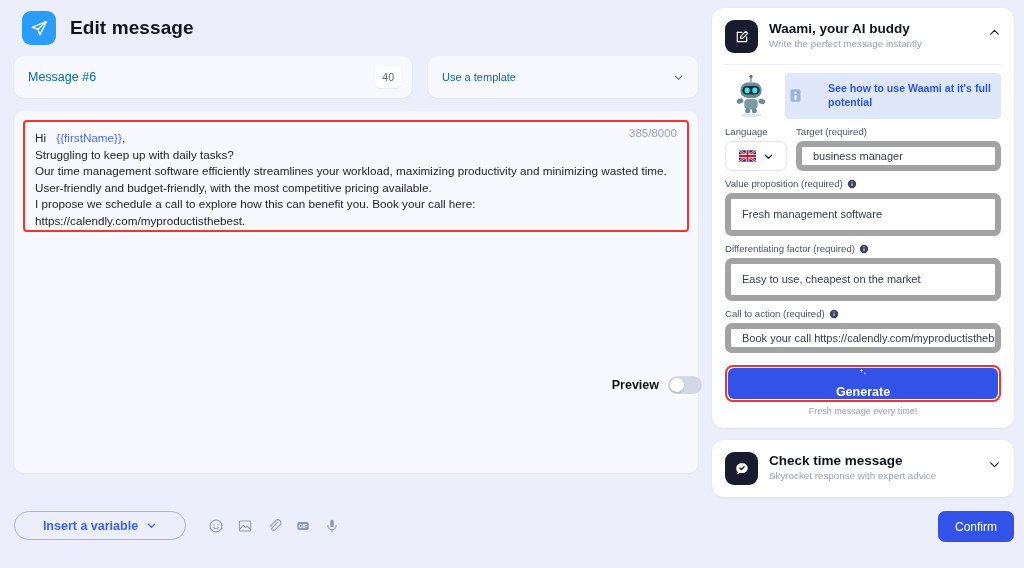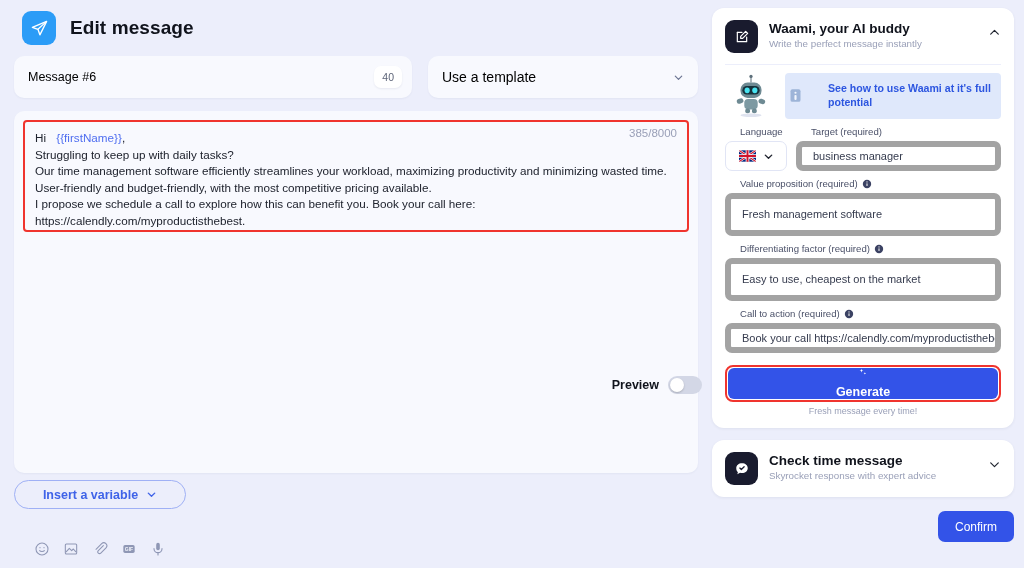--- a/index.html
+++ b/index.html
@@ -23,28 +23,28 @@
   .logo-tile svg { width: 19px; height: 19px; }
   .page-title { font-size: 19px; font-weight: bold; color: #10131c; letter-spacing: .1px; }
 
   .row-fields { display: flex; gap: 16px; margin-top: 10px; }
   .field-card {
     background: #f8f9fe; border-radius: 10px; height: 42px;
     display: flex; align-items: center; padding: 0 10px 0 14px;
     box-shadow: 0 1px 2px rgba(40,50,90,.05);
   }
   .msg-name { flex: 0 0 398px; justify-content: space-between; }
-  .msg-name .label { font-size: 12.5px; color: #000000; }
+  .msg-name .label { font-size: 12.5px; color: #0369a1; }
   .count-pill {
     background: #ffffff; border-radius: 7px; font-size: 10.5px; color: #5d6478;
     padding: 5px 8px; min-width: 26px; text-align: center;
     box-shadow: 0 1px 2px rgba(40,50,90,.08);
   }
   .tpl { flex: 1 1 auto; justify-content: space-between; padding-right: 14px; }
-  .tpl .ph { font-size: 14px; color: #000000; text-align: center; }
+  .tpl .ph { font-size: 11px; color: #0369a1; text-align: center; }
   .chev { width: 11px; height: 11px; display: block; }
 
   .editor-card {
     margin-top: 13px; background: #f8f9fe; border-radius: 10px;
     height: 362px; position: relative; padding: 9px;
     box-shadow: 0 1px 2px rgba(40,50,90,.05);
   }
   .editor-box {
     border: 2px solid #f0342e; border-radius: 4px;
     height: 112px; position: relative; padding: 8px 10px 0 10px;
@@ -62,22 +62,22 @@
     display: flex; align-items: center; gap: 9px;
   }
   .preview-row .lbl { font-size: 12.5px; color: #10131c; font-weight: bold; }
   .toggle { width: 34px; height: 18px; border-radius: 10px; background: #d3d7e6; position: relative; }
   .toggle .knob {
     position: absolute; left: 2px; top: 2px; width: 14px; height: 14px;
     border-radius: 50%; background: #fff; box-shadow: 0 1px 2px rgba(0,0,0,.2);
   }
 
   .bottom-bar {
-    position: absolute; left: 14px; bottom: 11px;
-    display: flex; align-items: center; gap: 32px; flex-direction: column;
+    position: absolute; left: 14px; bottom: 28px;
+    display: flex; align-items: center; gap: 22px;
   }
   .insert-var {
     width: 172px; height: 29px; border: 1px solid #9fb0f5; border-radius: 16px;
     background: transparent; color: #3f63e8; font-size: 12.5px; font-weight: bold;
     display: flex; align-items: center; justify-content: center; gap: 8px;
   }
   .tool-icons { display: flex; align-items: center; gap: 13px; }
   .tool-icons svg { width: 16px; height: 16px; display: block; }
 
   
@@ -103,21 +103,21 @@
   .mascot-row { display: flex; gap: 8px; align-items: flex-start; }
   .mascot { width: 52px; flex: 0 0 52px; display: flex; flex-direction: column; align-items: center; }
   .mascot svg { width: 46px; height: 46px; display: block; }
   .info-banner {
     flex: 1 1 auto; background: #dfe8fb; border-radius: 4px;
     display: flex; align-items: center; gap: 25px; padding: 9px 3px; min-height: 44px;
   }
   .info-banner .ico { width: 15px; height: 17px; flex: 0 0 auto; }
   .info-banner .txt { font-size: 10.6px; font-weight: bold; color: #2d56e0; line-height: 1.3; }
 
-  .flabel { font-size: 9.6px; color: #4a5068; margin: 7px 0 4px 15px; display: flex; align-items: center; gap: 4px; }
+  .flabel { font-size: 9.6px; color: #4a5068; margin: 7px 0 4px 0; display: flex; align-items: center; gap: 4px; }
   .flabel .i { width: 10px; height: 10px; }
 
   .fields-row { display: flex; gap: 9px; align-items: flex-start; }
   .lang-col { width: 62px; flex: 0 0 62px; }
   .target-col { flex: 1 1 auto; }
 
   .lang-select {
     height: 30px; border: 1px solid #e1e5f5; border-radius: 7px; background: #fff;
     display: flex; align-items: center; justify-content: center; gap: 7px;
   }

